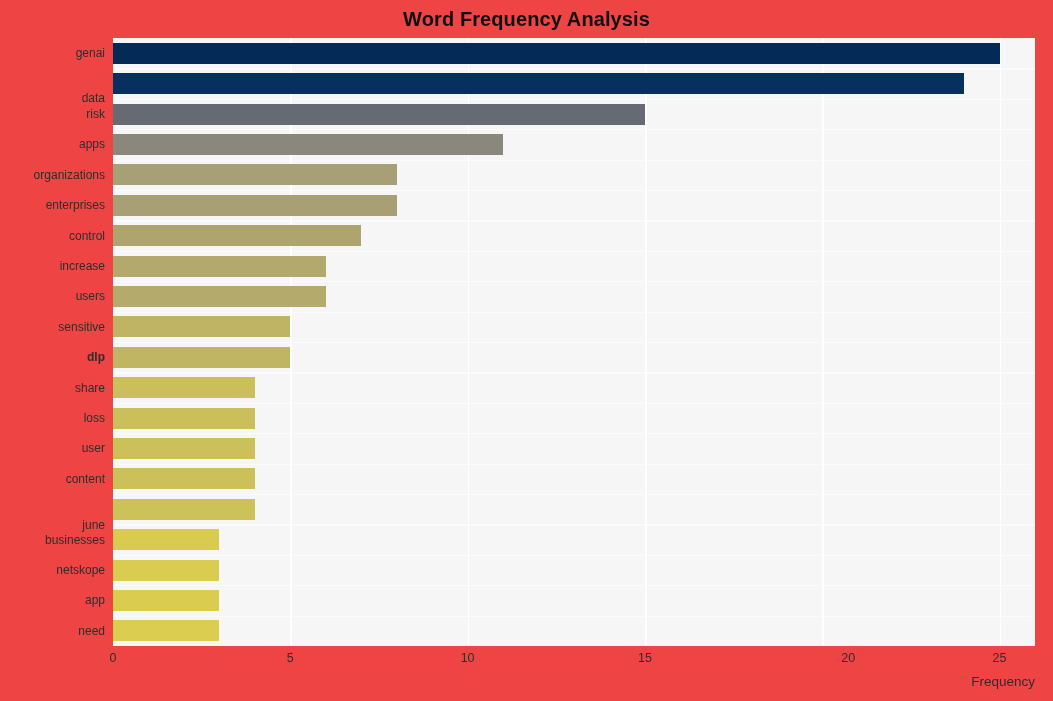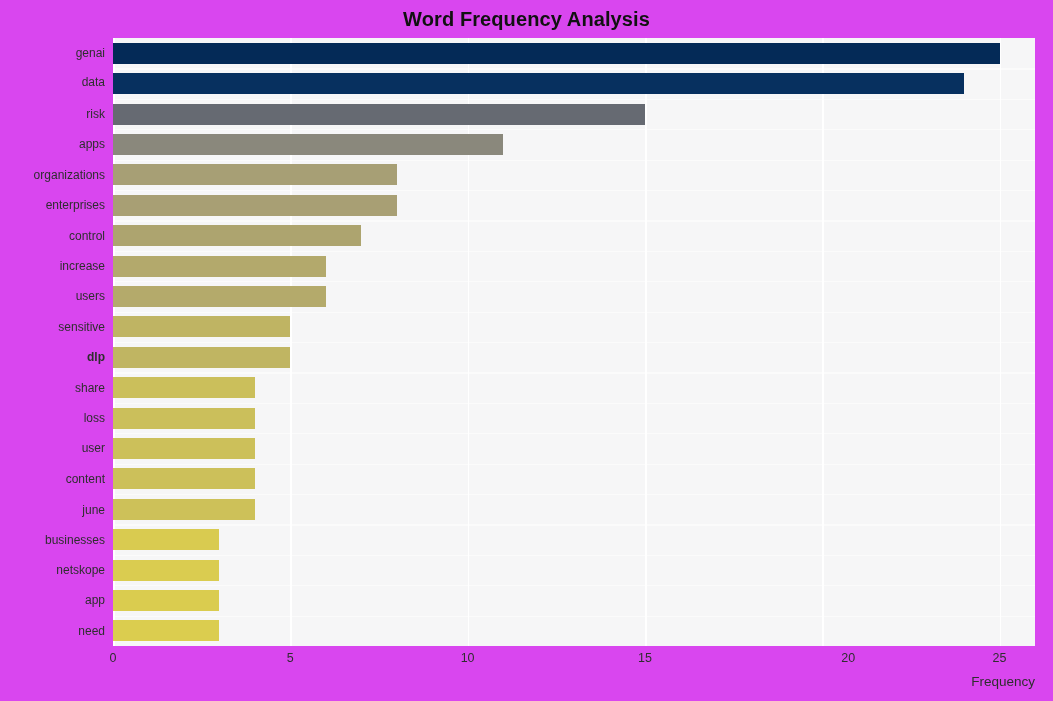--- a/index.html
+++ b/index.html
@@ -12,21 +12,21 @@
     width: 1053px;
     height: 701px;
     font-family: "Liberation Sans", "DejaVu Sans", sans-serif;
     overflow: hidden;
     position: relative;
   }
   #figure {
     position: relative;
     width: 1053px;
     height: 701px;
-    background: #d946ef;
+    background: #ef4444;
   }
   #chart-title {
     position: absolute;
     top: 6px;
     left: 0;
     width: 1053px;
     text-align: center;
     font-size: 20px;
     font-weight: bold;
     color: #111111;
@@ -168,35 +168,35 @@
         <div class="bar" title="june: 4" style="top: 460.7px; height: 21px; width: 141.846px; background: rgb(205, 193, 89);"></div>
         <div class="bar" title="businesses: 3" style="top: 491.1px; height: 21px; width: 106.385px; background: rgb(217, 203, 80);"></div>
         <div class="bar" title="netskope: 3" style="top: 521.5px; height: 21px; width: 106.385px; background: rgb(218, 204, 80);"></div>
         <div class="bar" title="app: 3" style="top: 551.9px; height: 21px; width: 106.385px; background: rgb(218, 204, 79);"></div>
         <div class="bar" title="need: 3" style="top: 582.3px; height: 21px; width: 106.385px; background: rgb(219, 205, 79);"></div>
       </div>
   </div>
 
   <div id="y-axis">
       <div class="y-tick-label" style="top: 7.2px;">genai</div>
-      <div class="y-tick-label" style="top: 36px;">data</div>
+      <div class="y-tick-label" style="top: 52px;">data</div>
       <div class="y-tick-label" style="top: 68px;">risk</div>
       <div class="y-tick-label" style="top: 98.4px;">apps</div>
       <div class="y-tick-label" style="top: 128.8px;">organizations</div>
       <div class="y-tick-label" style="top: 159.2px;">enterprises</div>
       <div class="y-tick-label" style="top: 189.6px;">control</div>
       <div class="y-tick-label" style="top: 220px;">increase</div>
       <div class="y-tick-label" style="top: 250.4px;">users</div>
       <div class="y-tick-label" style="top: 280.8px;">sensitive</div>
       <div class="y-tick-label" style="top: 311.2px; font-weight: bold;">dlp</div>
       <div class="y-tick-label" style="top: 341.6px; margin-left: 19px;">share</div>
       <div class="y-tick-label" style="top: 372px;">loss</div>
       <div class="y-tick-label" style="top: 402.4px;">user</div>
       <div class="y-tick-label" style="top: 432.8px;">content</div>
-      <div class="y-tick-label" style="top: 464px;">june</div>
+      <div class="y-tick-label" style="top: 479px;">june</div>
       <div class="y-tick-label" style="top: 493.6px; margin-left: 18px;">businesses</div>
       <div class="y-tick-label" style="top: 524px;">netskope</div>
       <div class="y-tick-label" style="top: 554.4px;">app</div>
       <div class="y-tick-label" style="top: 584.8px;">need</div>
     </div>
 
   <div id="x-axis">
       <div class="x-tick-label" style="left: 0px;">0</div>
       <div class="x-tick-label" style="left: 177.308px;">5</div>
       <div class="x-tick-label" style="left: 354.615px;">10</div>

